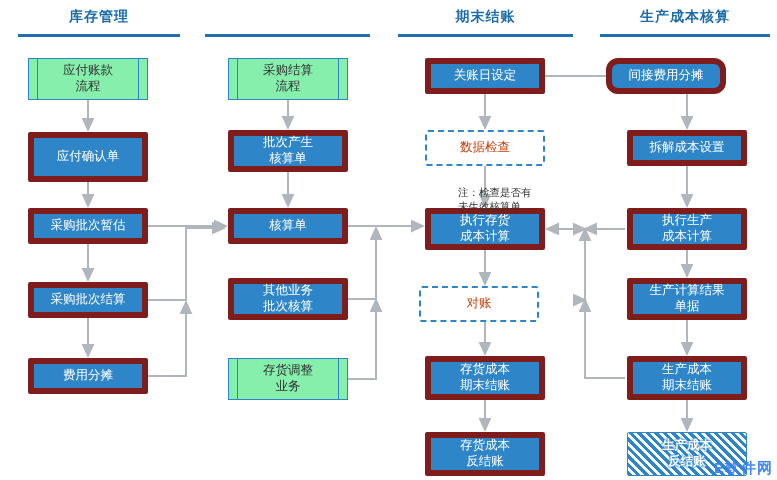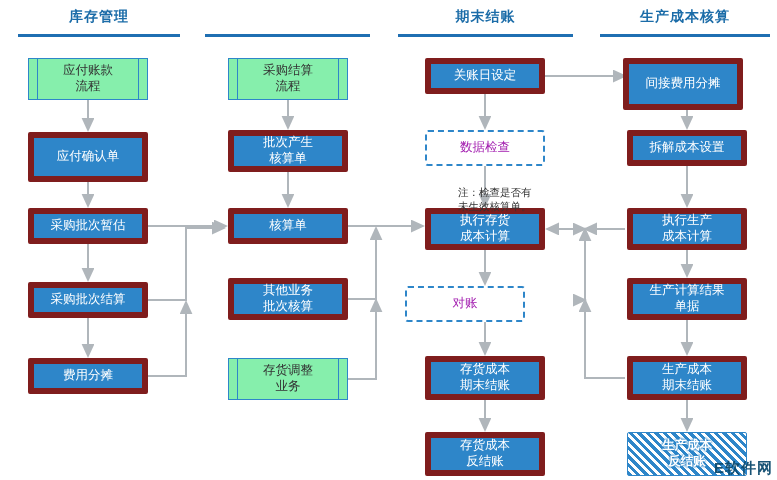--- a/index.html
+++ b/index.html
@@ -66,38 +66,38 @@
     width:1px;background:#2e86c9;
   }
   .node.doc::after{
     content:"";
     position:absolute;
     right:8px;top:-1px;bottom:-1px;
     width:1px;background:#2e86c9;
   }
   .node.dashed{
     background:#ffffff;
-    color:#a21caf;
+    color:#c2410c;
     border:2px dashed #2e86c9;
     border-radius:3px;
   }
   .note{
     position:absolute;
     font-size:10.5px;
     color:#333333;
     line-height:1.3;
     white-space:pre-line;
     text-align:left;
   }
   .wm{
     position:absolute;
     right:4px;bottom:2px;
     font-size:15px;
     font-weight:bold;
-    color:#0c4a6e;
+    color:#3b82f6;
     letter-spacing:1px;
     opacity:.95;
   }
   svg.edges{position:absolute;left:0;top:0;width:777px;height:480px;pointer-events:none;}
 </style>
 </head>
 <body>
 
 <div id="canvas">
 
@@ -175,27 +175,27 @@
   <div class="node filled" style="left:228px;top:208px;width:120px;height:36px;">核算单</div>
   <div class="node filled" style="left:228px;top:278px;width:120px;height:42px;">其他业务
 批次核算</div>
   <div class="node doc" style="left:228px;top:358px;width:120px;height:42px;">存货调整
 业务</div>
 
   <div class="node filled" style="left:425px;top:58px;width:120px;height:36px;">关账日设定</div>
   <div class="node dashed" style="left:425px;top:130px;width:120px;height:36px;">数据检查</div>
   <div class="node filled" style="left:425px;top:208px;width:120px;height:42px;">执行存货
 成本计算</div>
-  <div class="node dashed" style="left:405px;top:286px;width:120px;height:36px;">对账</div>
+  <div class="node dashed" style="left:419px;top:286px;width:120px;height:36px;">对账</div>
   <div class="node filled" style="left:425px;top:356px;width:120px;height:44px;">存货成本
 期末结账</div>
   <div class="node filled" style="left:425px;top:432px;width:120px;height:44px;">存货成本
 反结账</div>
 
-  <div class="node filled" style="left:623px;top:58px;width:120px;height:52px;">间接费用分摊</div>
+  <div class="node filled" style="left:606px;top:58px;width:120px;height:36px;border-radius:12px;">间接费用分摊</div>
   <div class="node filled" style="left:627px;top:130px;width:120px;height:36px;">拆解成本设置</div>
   <div class="node filled" style="left:627px;top:208px;width:120px;height:42px;">执行生产
 成本计算</div>
   <div class="node filled" style="left:627px;top:278px;width:120px;height:42px;">生产计算结果
 单据</div>
   <div class="node filled" style="left:627px;top:356px;width:120px;height:44px;">生产成本
 期末结账</div>
   <div class="node hatch" style="left:627px;top:432px;width:120px;height:44px;">生产成本
 反结账</div>
 

